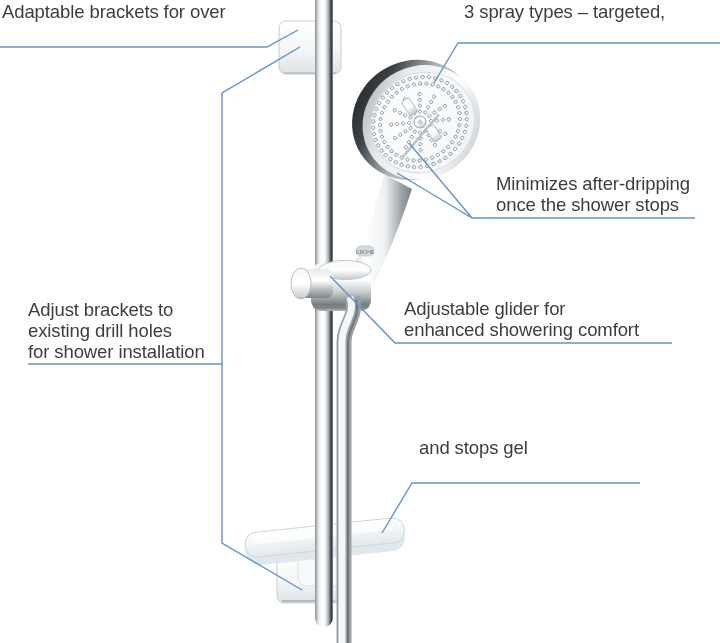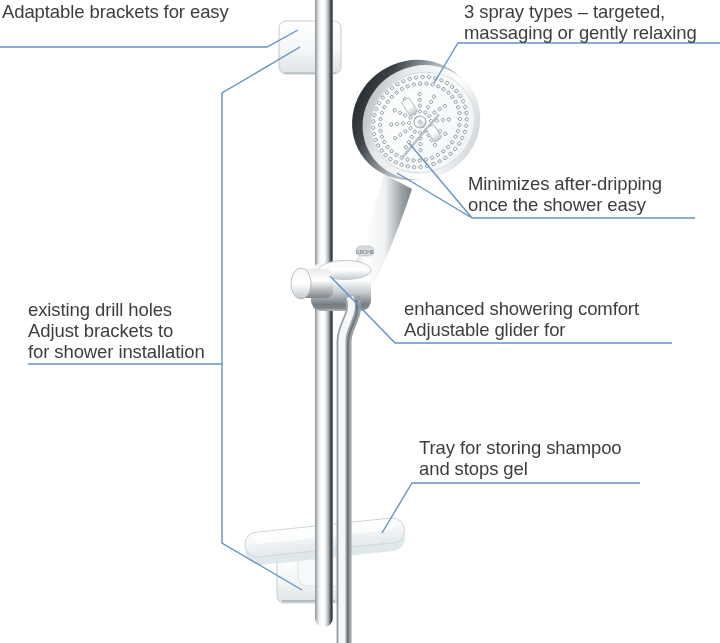--- a/index.html
+++ b/index.html
@@ -271,42 +271,40 @@
       <path d="M0,47 L267,47 L298,30"></path>
       <path d="M300,47 L222,93 L222,543 L302,590 M28,364 L222,364"></path>
       <path d="M720,43 L458,43 L434,83"></path>
       <path d="M695,218 L472,218 L409,143 M472,218 L397,173"></path>
       <path d="M672,343 L395,343 L330,276"></path>
       <path d="M640,483 L412,483 L382,533"></path>
     </g>
   </svg>
 
   <div class="callout" style="left:2px;top:1px;">
-    <div>Adaptable brackets for easy</div>
-  </div>
-
-  <div class="callout" style="left:464px;top:1px;">
+    <div>Adaptable brackets for over</div>
+  </div>
+
+  <div class="callout" style="left:464px;top:1px;text-align:right;">
     <div>3 spray types – targeted,</div>
-    <div>massaging or gently relaxing</div>
-  </div>
-
-  <div class="callout" style="left:468px;top:173px;">
+  </div>
+
+  <div class="callout" style="left:496px;top:173px;">
     <div>Minimizes after-dripping</div>
-    <div>once the shower easy</div>
+    <div>once the shower stops</div>
   </div>
 
   <div class="callout" style="left:404px;top:298px;">
+    <div>Adjustable glider for</div>
     <div>enhanced showering comfort</div>
-    <div>Adjustable glider for</div>
   </div>
 
   <div class="callout" style="left:28px;top:299px;">
+    <div>Adjust brackets to</div>
     <div>existing drill holes</div>
-    <div>Adjust brackets to</div>
     <div>for shower installation</div>
   </div>
 
   <div class="callout" style="left:419px;top:437px;">
-    <div>Tray for storing shampoo</div>
     <div>and stops gel</div>
   </div>
 
 </div>
 
 </body></html>

